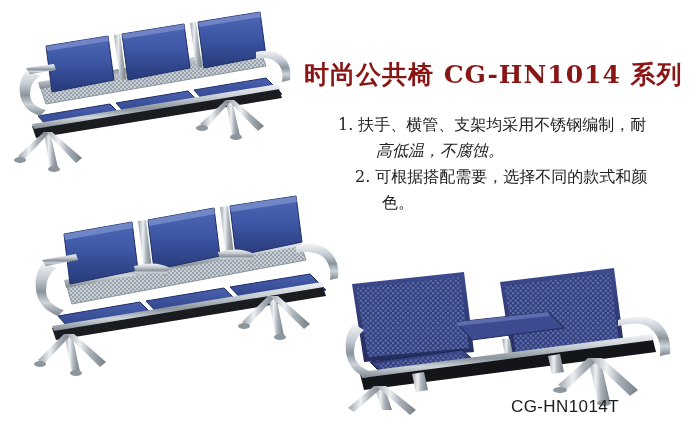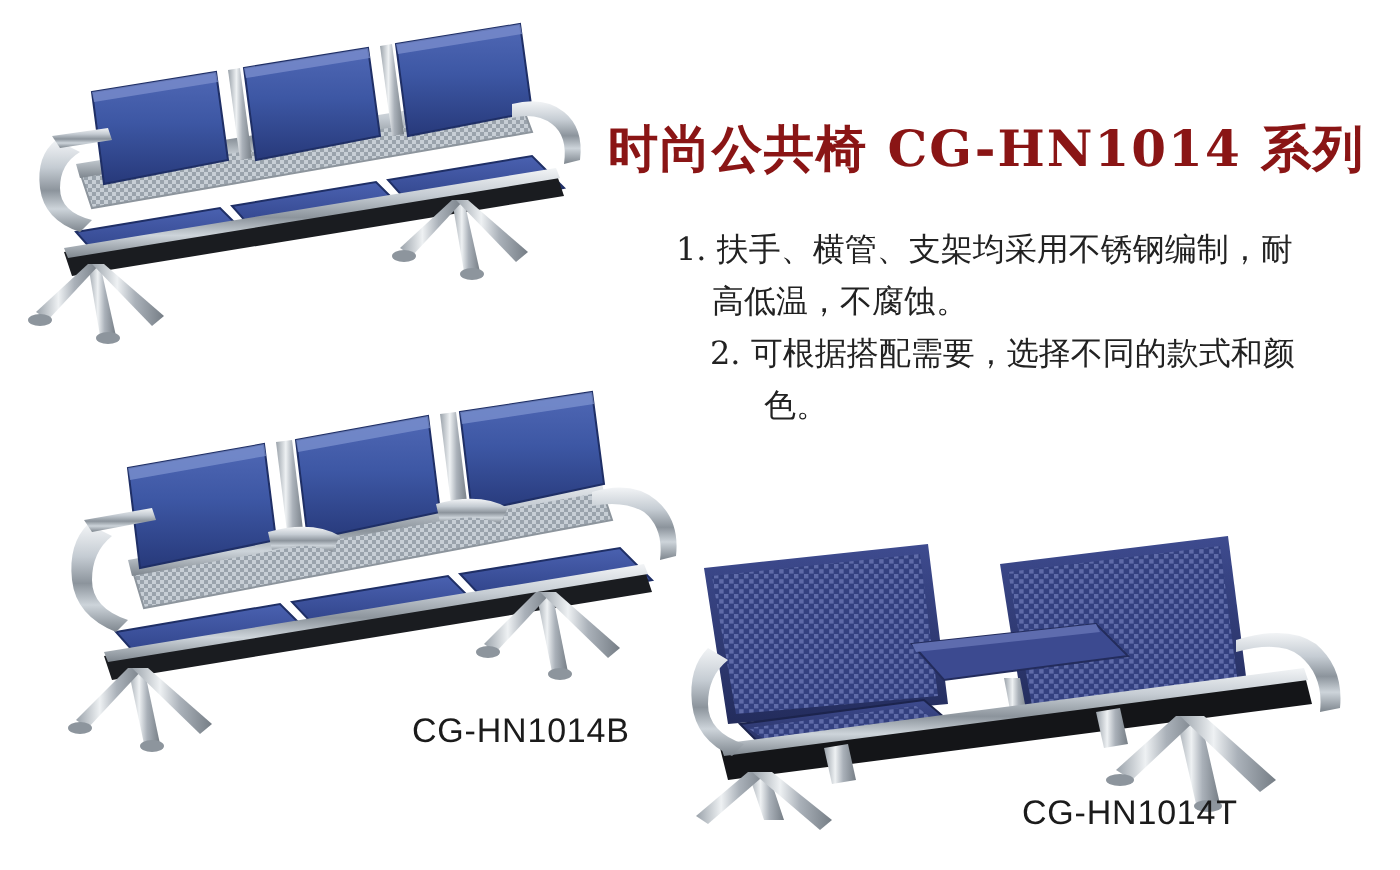--- a/index.html
+++ b/index.html
@@ -16,21 +16,21 @@
     font-family:"DejaVu Serif","Liberation Serif",serif;
     font-size:25px;font-weight:bold;letter-spacing:1px;
     color:#8a1515;white-space:nowrap;
   }
   .bullets{
     position:absolute;left:338px;top:112px;width:350px;
     font-family:"DejaVu Serif","Liberation Serif",serif;
     font-size:16px;color:#222;line-height:26px;
   }
   .bullets .l1{display:block;}
-  .bullets .l2{display:block;margin-left:18px;}
+  .bullets .l2{display:block;margin-left:38px;font-style:italic;}
   .bullets .l3{display:block;margin-left:17px;}
   .bullets .l4{display:block;margin-left:44px;}
 
   
   .caption{
     position:absolute;font-size:17px;color:#1b1b1b;
     font-family:"Liberation Sans",sans-serif;letter-spacing:.4px;white-space:nowrap;
   }
   #cap1{left:119px;top:161px;}
   #cap2{left:206px;top:356px;}
@@ -189,21 +189,20 @@
       <ellipse cx="12" cy="168" rx="6" ry="3" fill="#8d959d"></ellipse>
 
       <path d="M240,100 L248,100 L256,140 L248,140 Z" fill="url(#chromeV2)"></path>
       <path d="M240,100 L248,100 L220,130 L214,126 Z" fill="url(#chromeV2)"></path>
       <path d="M242,100 L250,100 L282,128 L276,133 Z" fill="url(#chromeV2)"></path>
       <ellipse cx="252" cy="141" rx="6" ry="3" fill="#8d959d"></ellipse>
       <ellipse cx="216" cy="130" rx="6" ry="3" fill="#8d959d"></ellipse>
     </svg>
   </div>
 
-  <span class="caption" id="cap2">CG-HN1014B</span>
 
   <div class="chair" id="chair3" style="left:352px;top:262px;">
     <svg width="340" height="150" viewBox="0 0 340 150">
       <defs>
         <linearGradient id="steel3" x1="0" y1="0" x2="0" y2="1">
           <stop offset="0%" stop-color="#3e4b8f"></stop>
           <stop offset="100%" stop-color="#232c5c"></stop>
         </linearGradient>
         <linearGradient id="chrome3" x1="0" y1="0" x2="0" y2="1">
           <stop offset="0%" stop-color="#f2f4f6"></stop>

